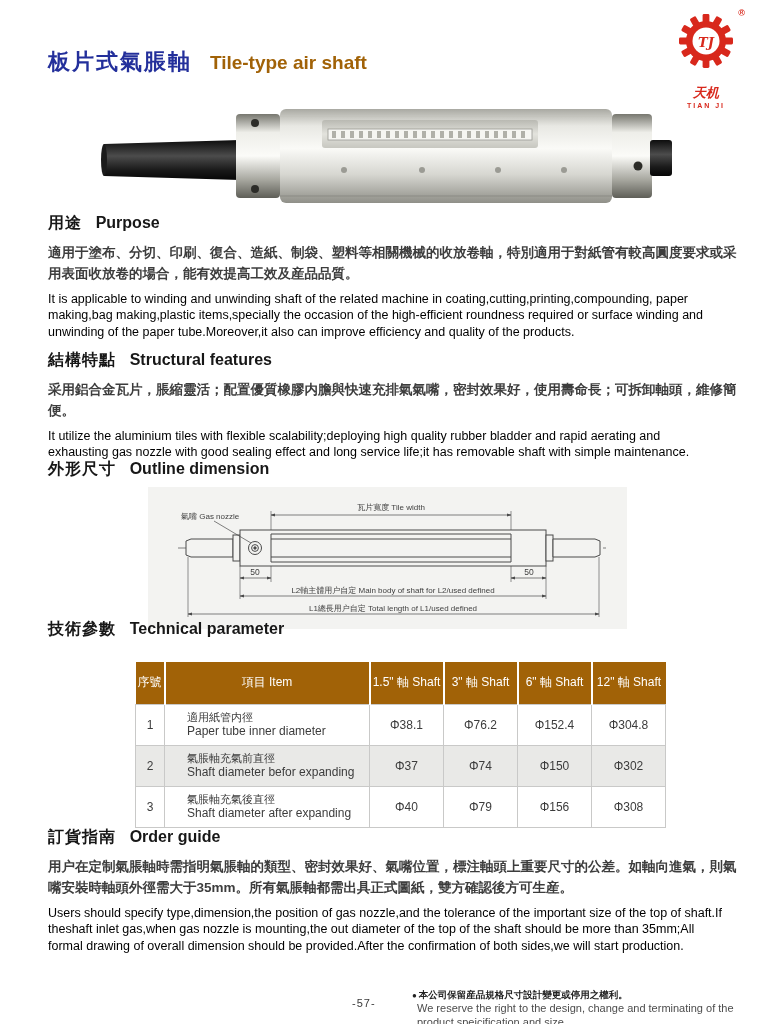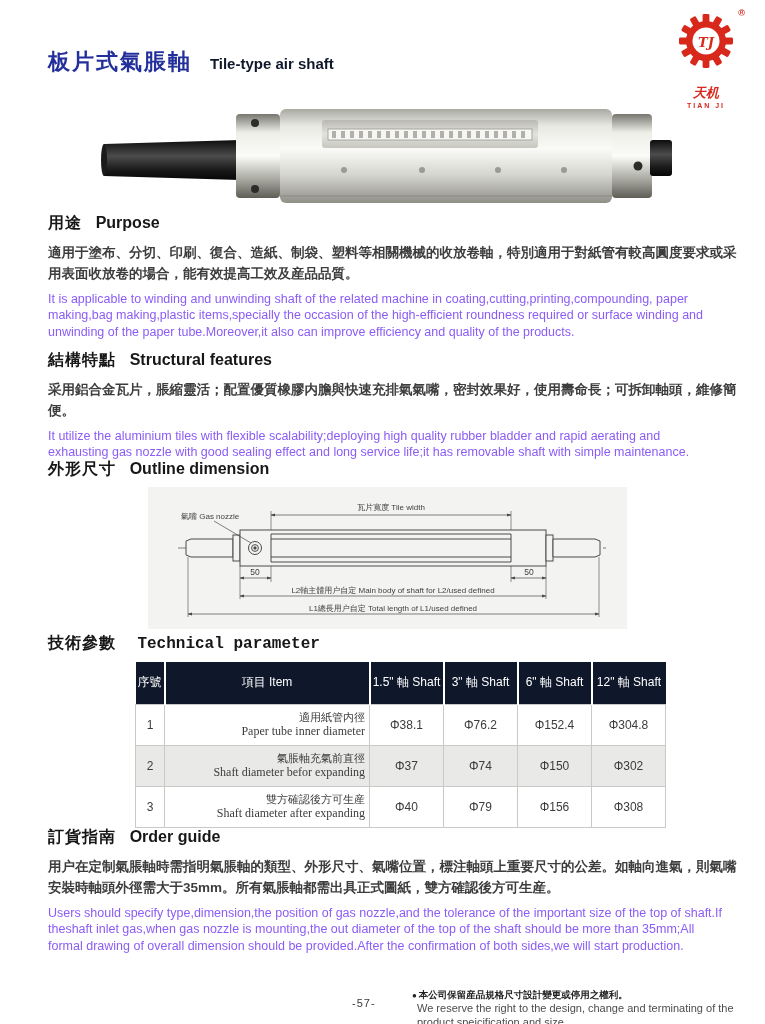--- a/index.html
+++ b/index.html
@@ -5,64 +5,64 @@
   html,body { margin:0; padding:0; background:#9a9a9a; }
   .page {
     position:relative; width:765px; height:1024px; margin:0 auto;
     background:#ffffff; font-family:"Liberation Sans", sans-serif;
     overflow:hidden;
   }
 
   
   .page-title { position:absolute; left:48px; top:40px; margin:0; white-space:nowrap; }
   .page-title .t-zh { font-size:22px; font-weight:bold; color:#232f9b; letter-spacing:2px;margin-top:24px; }
-  .page-title .t-en { font-size:15px; font-weight:bold; color:#0f172a; margin-left:9px; }
+  .page-title .t-en { font-size:19px; font-weight:bold; color:#a16207; margin-left:9px; }
 
   .logo { position:absolute; right:16px; top:12px; width:86px; text-align:center; }
   .logo .gear-wrap { position:relative; width:62px; margin:0 auto; }
   .logo .reg { position:absolute; right:-8px; top:-4px; color:#d8281c; font-size:9px; font-weight:bold; }
   .logo .l-zh { font-size:13px; color:#d8281c; font-family:"DejaVu Serif", serif; font-style:italic; font-weight:bold; margin-top:10px; }
   .logo .l-en { font-size:7px; color:#d8281c; letter-spacing:2px; font-weight:bold; }
 
   
   .photo { position:absolute; left:92px; top:100px; }
 
   
   .section { position:absolute; left:48px; width:692px; }
   .sec-heading { margin:0 0 9px 0; }
   .sec-heading .h-zh { font-size:16px; font-weight:bold; color:#171717; letter-spacing:1px; }
   .sec-heading .h-en { font-size:16px; font-weight:bold; color:#171717; margin-left:7px; }
   .p-zh { margin:0; font-size:13.5px; color:#3d3d3d; line-height:1.55;font-weight:bold; }
-  .p-en { margin:6px 16px 0 0; font-size:12.5px; color:#8b5cf6; line-height:1.32; }
+  .p-en { margin:6px 16px 0 0; font-size:12.5px; color:#000000; line-height:1.32; }
 
   #sec-purpose    { top:206px; }
   #sec-structural { top:343px; }
   #sec-outline    { top:452px; }
-  #sec-technical  { top:628px;font-family:Liberation Mono, monospace; }
+  #sec-technical  { top:612px; }
   #sec-order      { top:820px; }
 
   
   .drawing-box { position:absolute; left:148px; top:487px; width:479px; height:142px; background:#f3f3f1; }
 
   
   .param-table { position:absolute; left:135px; top:662px; border-collapse:collapse; width:530px; table-layout:fixed; }
   .param-table th {
-    background:#0f172a; color:#ffffff; font-weight:normal; font-size:12px;
+    background:#a16207; color:#ffffff; font-weight:normal; font-size:12px;
     height:38px; padding:2px 1px; border-right:2px solid #ffffff; line-height:1.15;
   }
   .param-table th:last-child { border-right:none; }
   .param-table col.c-no   { width:29px; }
   .param-table col.c-item { width:205px; }
   .param-table col.c-v    { width:74px; }
   .param-table td {
     border:1px solid #c9c9c8; font-size:12px; color:#3c3c3c;
     height:34px; text-align:center; padding:3px 4px;
   }
   .param-table tr.alt td { background:#e9e9e7; }
-  .param-table td.item { text-align:right; padding-left:11px;font-family:Liberation Serif, serif; }
+  .param-table td.item { text-align:left; padding-left:22px; }
   .param-table td.item .i-zh { font-size:11px; display:block; line-height:1.3; }
   .param-table td.item .i-en { font-size:12px; display:block; line-height:1.3; }
 
   
   .footer-page { position:absolute; left:352px; top:997px; font-size:11px; color:#3a3a3a; letter-spacing:1px; }
   .footer-note { position:absolute; left:412px; top:989px; width:330px; }
   .footer-note .n-zh { font-size:9.5px; color:#222; font-weight:bold; line-height:1.25; }
   .footer-note .n-zh .blt { font-size:8px; margin-right:2px; }
   .footer-note .n-en { font-size:11px; color:#4c4c4c; margin-left:5px; line-height:1.3; }
 
@@ -321,37 +321,37 @@
           <span class="i-en">Shaft diameter befor expanding</span>
         </td>
         <td>Φ37</td>
         <td>Φ74</td>
         <td>Φ150</td>
         <td>Φ302</td>
       </tr>
       <tr>
         <td>3</td>
         <td class="item">
-          <span class="i-zh">雙方確認後方可生産</span>
+          <span class="i-zh">氣脹軸充氣後直徑</span>
           <span class="i-en">Shaft diameter after expanding</span>
         </td>
         <td>Φ40</td>
         <td>Φ79</td>
         <td>Φ156</td>
         <td>Φ308</td>
       </tr>
     </tbody>
   </table>
 
   <div class="section" id="sec-order">
     <h2 class="sec-heading">
       <span class="h-zh">訂貨指南</span>
       <span class="h-en">Order guide</span>
     </h2>
-    <p class="p-zh">用户在定制氣脹軸時需指明氣脹軸的類型、外形尺寸、氣嘴位置，標注軸頭上重要尺寸的公差。如軸向進氣，則氣嘴安裝時軸頭外徑需大于35mm。所有氣脹軸都需出具正式圖紙，雙方確認後方可生産。</p>
+    <p class="p-zh">用户在定制氣脹軸時需指明氣脹軸的類型、密封效果好、氣嘴位置，標注軸頭上重要尺寸的公差。如軸向進氣，則氣嘴安裝時軸頭外徑需大于35mm。所有氣脹軸都需出具正式圖紙，雙方確認後方可生産。</p>
     <p class="p-en">Users should specify type,dimension,the position of gas nozzle,and the tolerance of the important size of the top of shaft.If theshaft inlet gas,when gas nozzle is mounting,the out diameter of the top of the shaft should be more than 35mm;All formal drawing of overall dimension should be provided.After the confirmation of both sides,we will start production.</p>
   </div>
 
   <div class="footer-page">-57-</div>
   <div class="footer-note">
     <div class="n-zh">
       <span class="blt">●</span><span>本公司保留産品規格尺寸設計變更或停用之權利。</span>
     </div>
     <div class="n-en">We reserve the right to the design, change and terminating of the product speicification and size.</div>
   </div>

